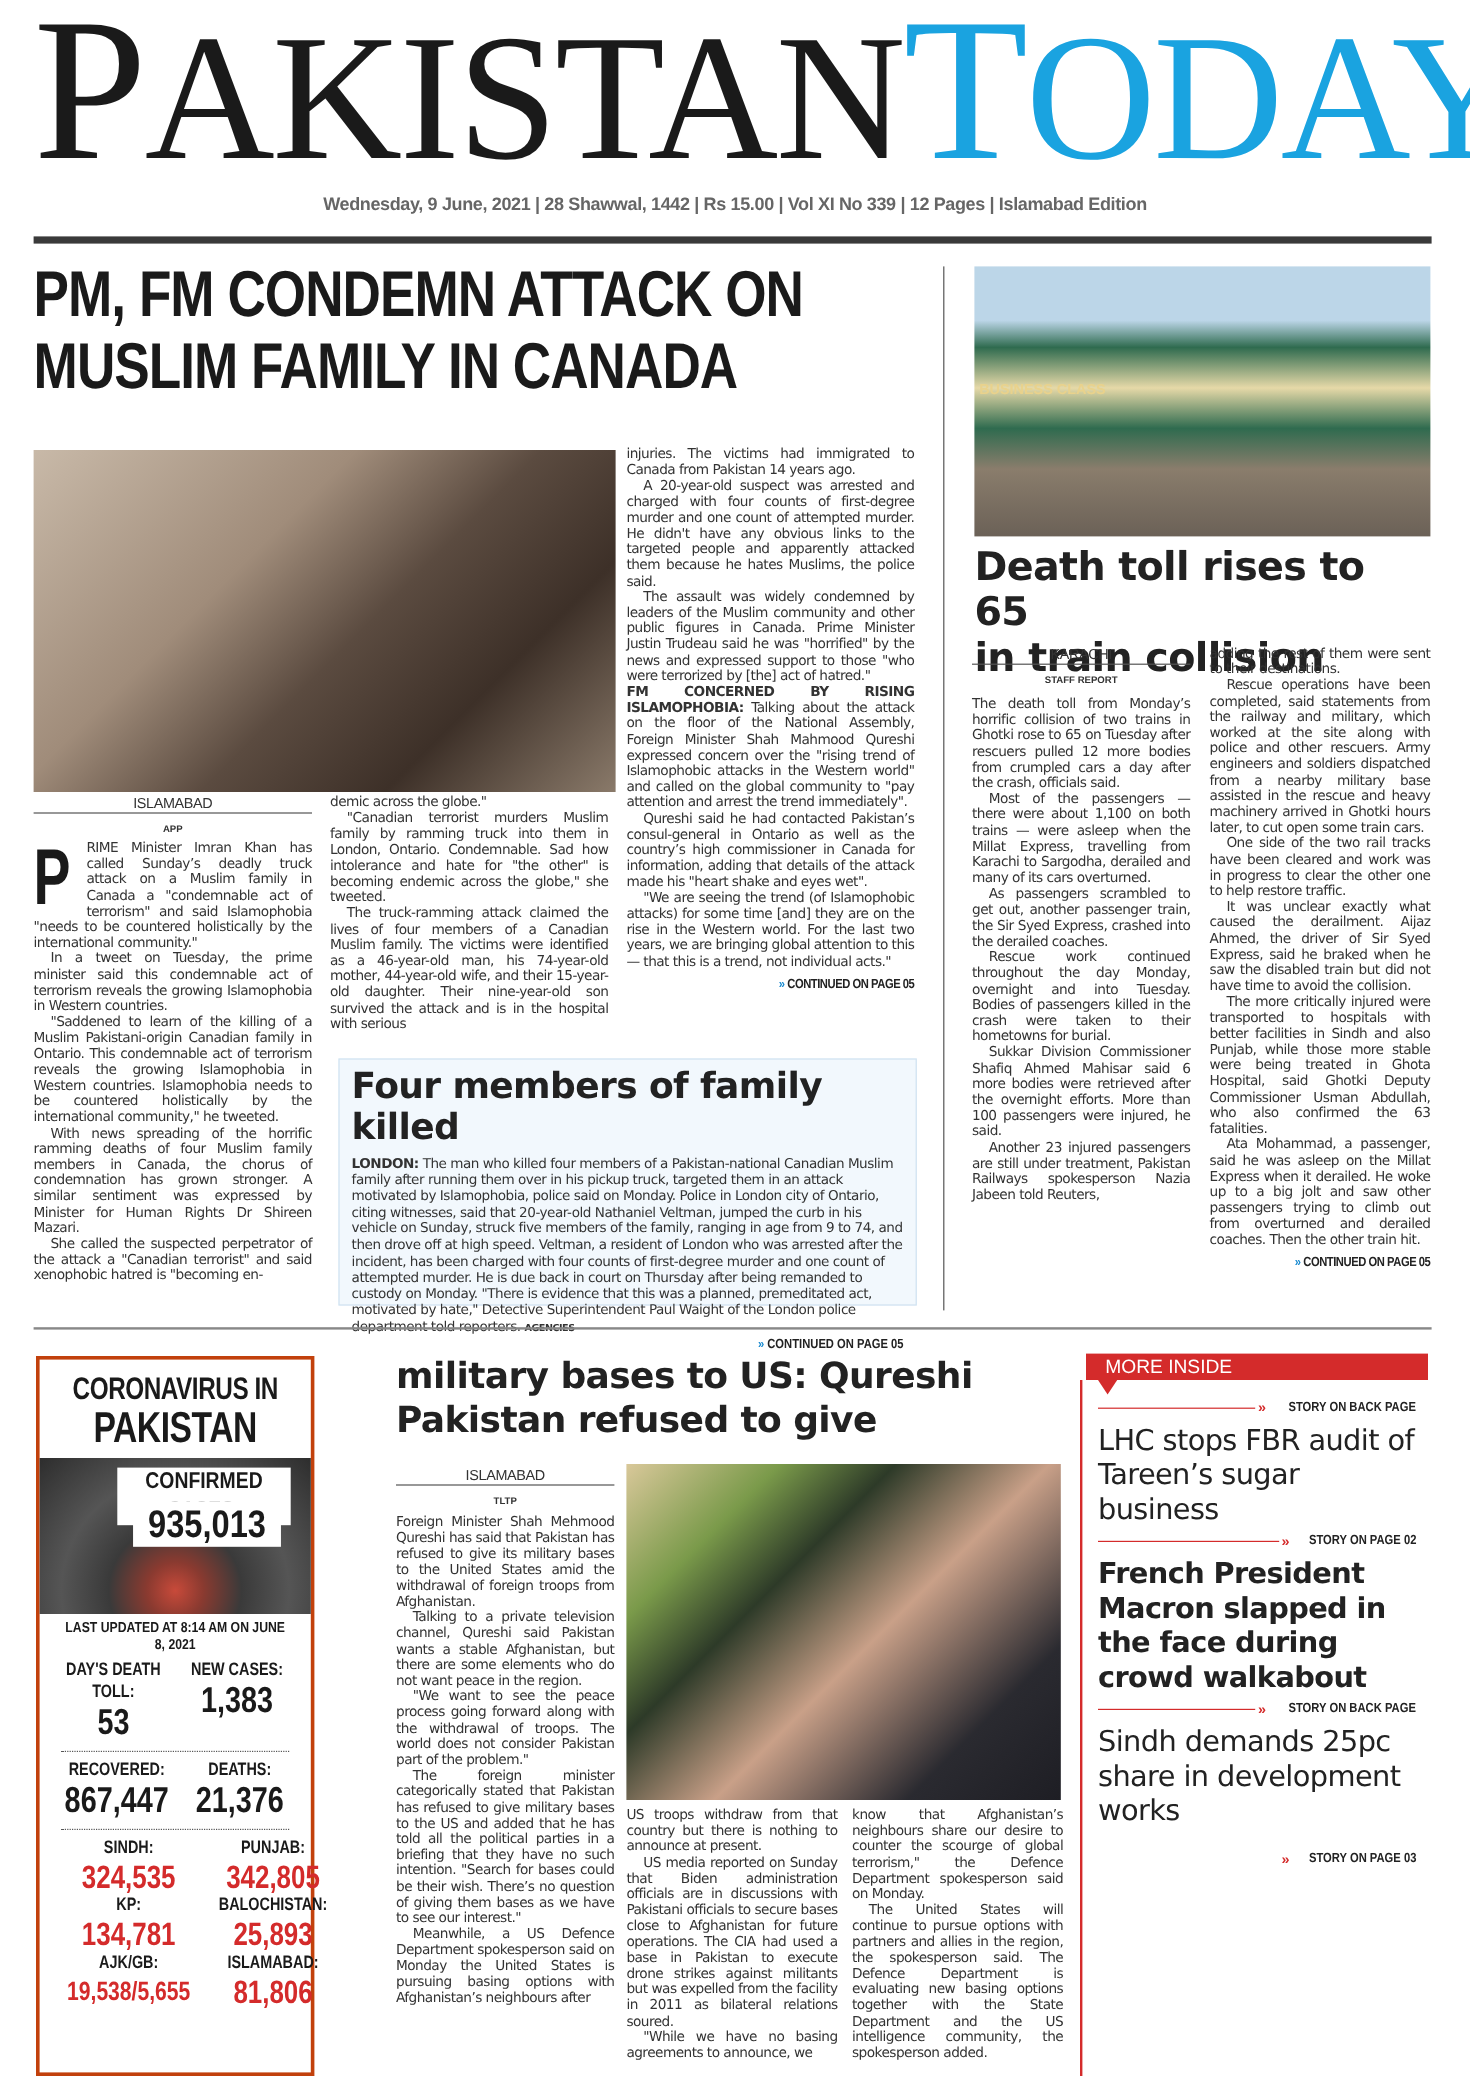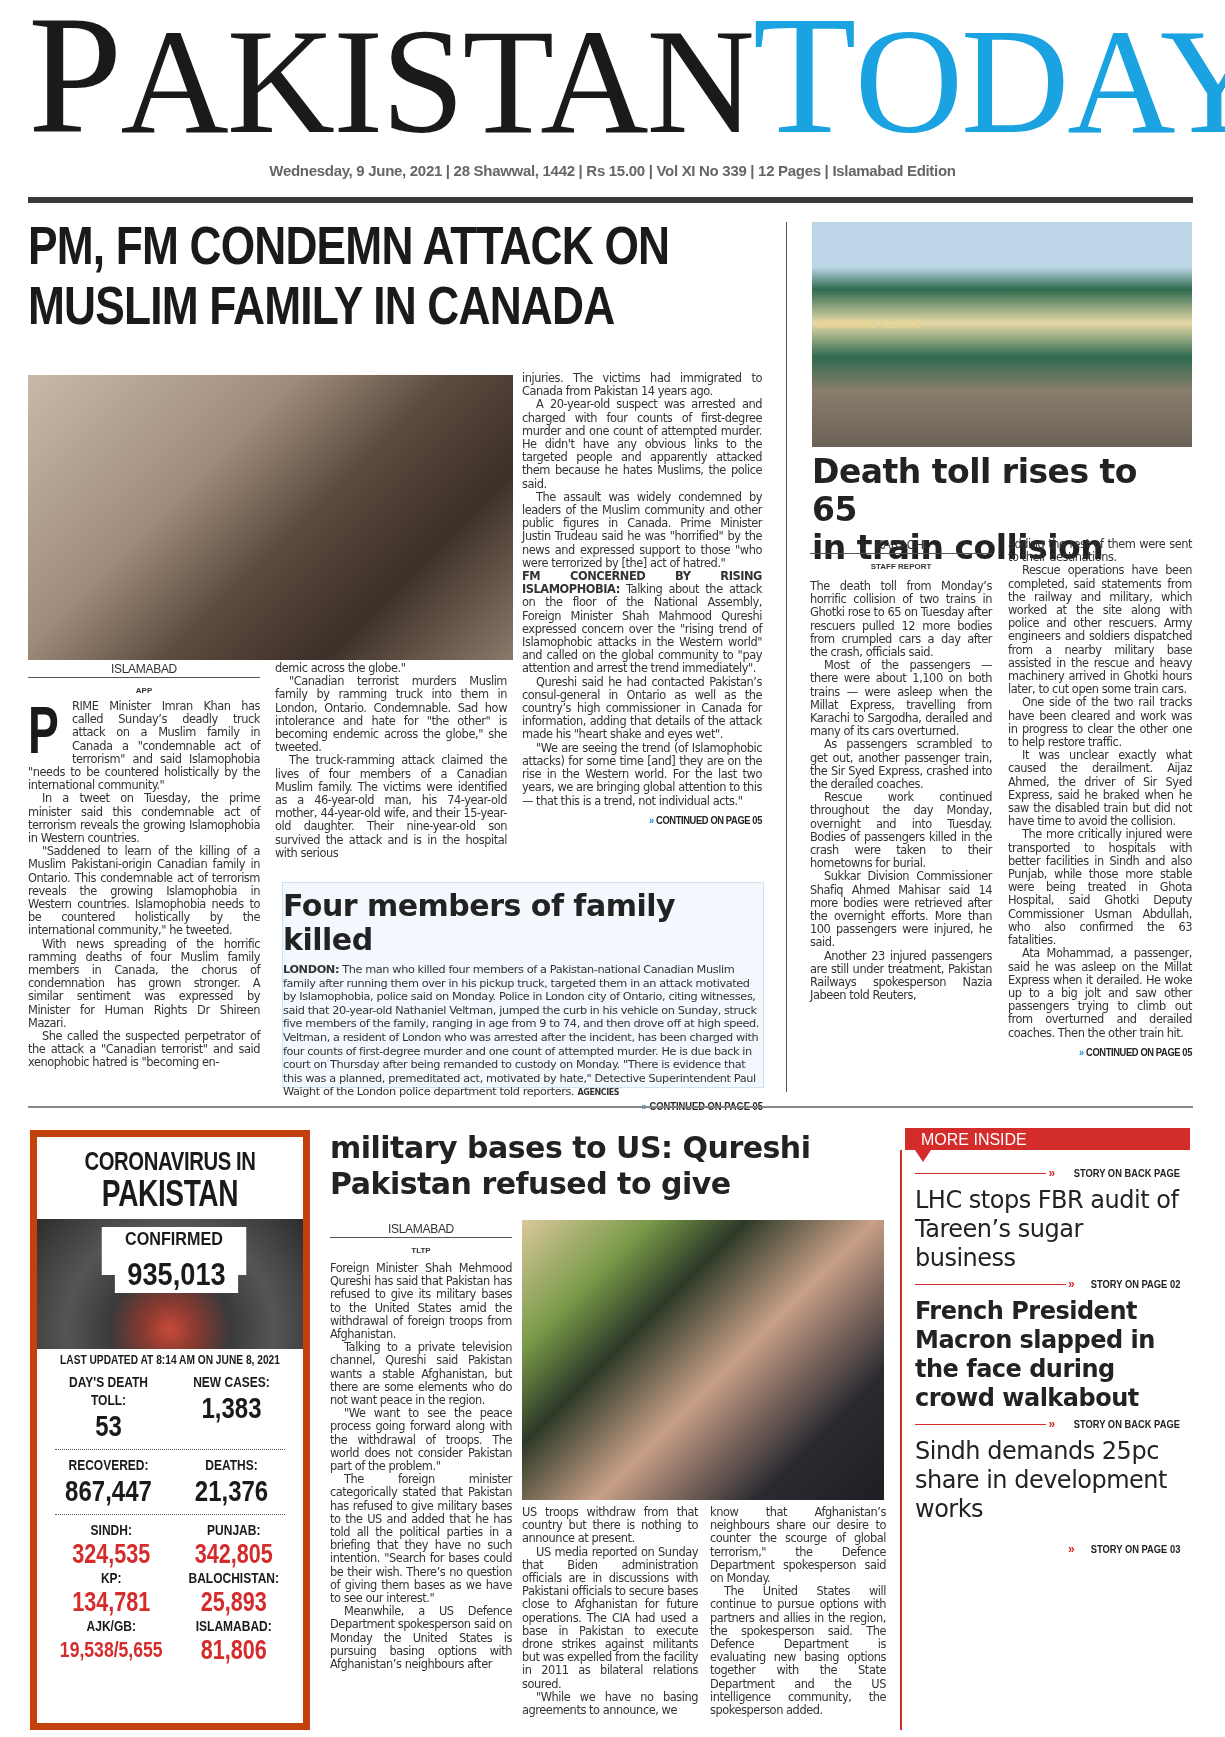--- a/index.html
+++ b/index.html
@@ -18,28 +18,28 @@
 .photo-fm{left:522px;top:1220px;width:362px;height:280px;background:linear-gradient(135deg,#d9c89a 0%,#7a9a4a 20%,#2d3a28 35%,#c9a088 55%,#2a2a30 80%,#1e1e24 100%)}
 .dateline-box{text-align:center;font-size:11px;color:#333}
 .dateline-box .city{font-family:"Liberation Sans",sans-serif;font-size:12px;letter-spacing:-0.3px;border-bottom:1px solid #555;padding-bottom:1px}
 .dateline-box .agency{font-weight:bold;font-size:8px;margin-top:8px}
 .col{font-size:11.4px;line-height:13.2px;text-align:justify;color:#333;font-family:"DejaVu Sans",sans-serif;letter-spacing:-0.45px}
 .col p{text-indent:14px}
 .col p.noind{text-indent:0}
 .dropcap{float:left;font-family:"Liberation Sans",sans-serif;font-weight:bold;font-size:66px;line-height:56px;margin:2px 8px 0 0;color:#1a1a1a;transform:scaleX(0.7);transform-origin:left;width:36px}
 .cont{text-align:right;font-weight:bold;font-family:"Liberation Sans",sans-serif;font-size:11px;color:#222;transform:scaleX(0.85);transform-origin:right;margin-top:6px}
 .cont .arr{color:#1a8bd0}
-.box-four{left:282px;top:882px;width:482px;height:206px;background:#f2f8fd;border:1px solid #cfe2f0;padding:6px 0}
+.box-four{left:282px;top:882px;width:482px;height:206px;background:#f2f8fd;border:1px solid #cfe2f0;padding:6px 10px}
 .box-four h2{font-family:"DejaVu Sans",sans-serif;font-weight:bold;font-size:30px;line-height:34px;color:#222;letter-spacing:-0.5px}
 .box-four .body{font-size:11.3px;line-height:13.6px;font-family:"DejaVu Sans",sans-serif;color:#333;letter-spacing:-0.4px;margin-top:6px}
 .box-four .agencies{font-weight:bold;font-size:8px}
 .vrule{background:#555}
 .headline-train{left:812px;top:453px;width:380px;font-family:"DejaVu Sans",sans-serif;font-weight:bold;font-size:33px;line-height:38px;color:#222;letter-spacing:-0.5px}
 .rule-mid{left:28px;top:1106px;width:1165px;height:2px;background:#888}
-.covid{left:30px;top:1130px;width:280px;height:600px;border:7px solid #c2410c;background:#fff}
+.covid{left:30px;top:1130px;width:232px;height:600px;border:3px solid #c2410c;background:#fff}
 .covid h3{text-align:center;font-family:"Liberation Sans",sans-serif;font-weight:bold;color:#1a1a1a;transform:scaleX(0.78);transform-origin:center;letter-spacing:-0.5px}
 .covid .t1{font-size:26px;line-height:28px;margin-top:10px}
 .covid .t2{font-size:36px;line-height:38px}
 .covid .banner{margin-top:6px;height:130px;background:radial-gradient(circle at 50% 85%,#c84a3a 0%,#8a3a30 15%,#3a3a3a 35%,#555 60%,#2d2d2d 100%);position:relative}
 .covid .cc-label{position:absolute;left:52px;top:8px;width:170px;background:#fff;text-align:center;font-weight:bold;font-size:19px;line-height:24px;color:#1a1a1a;transform:scaleX(0.85)}
 .covid .cc-val{position:absolute;left:67px;top:36px;width:145px;background:#fff;text-align:center;font-weight:bold;font-size:32px;line-height:38px;color:#1a1a1a;transform:scaleX(0.85)}
 .covid .updated{text-align:center;font-weight:bold;font-size:12px;margin-top:4px;color:#1a1a1a;transform:scaleX(0.85)}
 .statgrid{display:grid;grid-template-columns:1fr 1fr;padding:0 10px}
 .stat{text-align:center}
 .stat .lbl{font-weight:bold;font-size:15px;color:#1a1a1a;transform:scaleX(0.8);line-height:18px}
@@ -119,21 +119,21 @@
 </div>
 <div class="abs dateline-box" style="left:810px;top:538px;width:182px">
   <div class="city">KARACHI</div>
   <div class="agency">STAFF REPORT</div>
 </div>
 <div class="abs col" style="left:810px;top:580px;width:182px">
   <p class="noind">The death toll from Monday’s horrific collision of two trains in Ghotki rose to 65 on Tuesday after rescuers pulled 12 more bodies from crumpled cars a day after the crash, officials said.</p>
   <p>Most of the passengers — there were about 1,100 on both trains — were asleep when the Millat Express, travelling from Karachi to Sargodha, derailed and many of its cars overturned.</p>
   <p>As passengers scrambled to get out, another passenger train, the Sir Syed Express, crashed into the derailed coaches.</p>
   <p>Rescue work continued throughout the day Monday, overnight and into Tuesday. Bodies of passengers killed in the crash were taken to their hometowns for burial.</p>
-  <p>Sukkar Division Commissioner Shafiq Ahmed Mahisar said 14 more bodies were retrieved after the overnight efforts. More than 100 passengers were injured, he said.</p>
+  <p>Sukkar Division Commissioner Shafiq Ahmed Mahisar said 6 more bodies were retrieved after the overnight efforts. More than 100 passengers were injured, he said.</p>
   <p>Another 23 injured passengers are still under treatment, Pakistan Railways spokesperson Nazia Jabeen told Reuters,</p>
 </div>
 <div class="abs col" style="left:1008px;top:538px;width:184px">
   <p class="noind">adding the rest of them were sent to their destinations.</p>
   <p>Rescue operations have been completed, said statements from the railway and military, which worked at the site along with police and other rescuers. Army engineers and soldiers dispatched from a nearby military base assisted in the rescue and heavy machinery arrived in Ghotki hours later, to cut open some train cars.</p>
   <p>One side of the two rail tracks have been cleared and work was in progress to clear the other one to help restore traffic.</p>
   <p>It was unclear exactly what caused the derailment. Aijaz Ahmed, the driver of Sir Syed Express, said he braked when he saw the disabled train but did not have time to avoid the collision.</p>
   <p>The more critically injured were transported to hospitals with better facilities in Sindh and also Punjab, while those more stable were being treated in Ghota Hospital, said Ghotki Deputy Commissioner Usman Abdullah, who also confirmed the 63 fatalities.</p>
   <p>Ata Mohammad, a passenger, said he was asleep on the Millat Express when it derailed. He woke up to a big jolt and saw other passengers trying to climb out from overturned and derailed coaches. Then the other train hit.</p>
   <div class="cont"><span class="arr">»</span> <span>CONTINUED ON PAGE 05</span></div>

